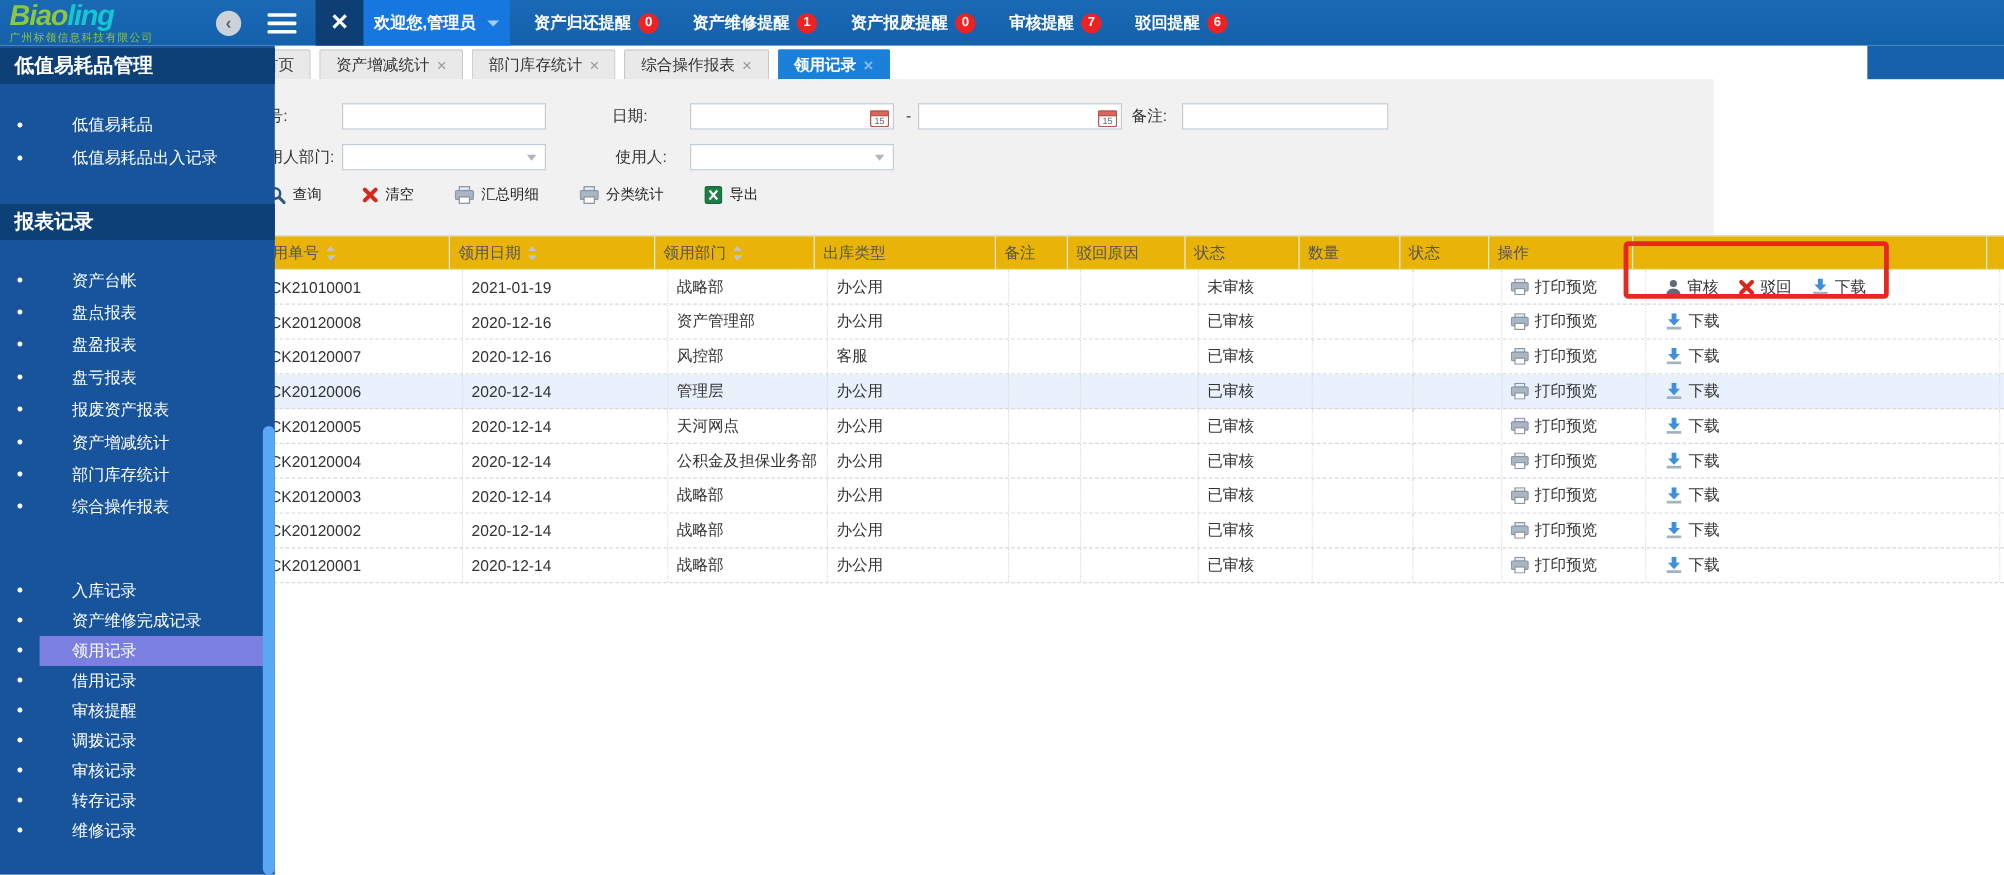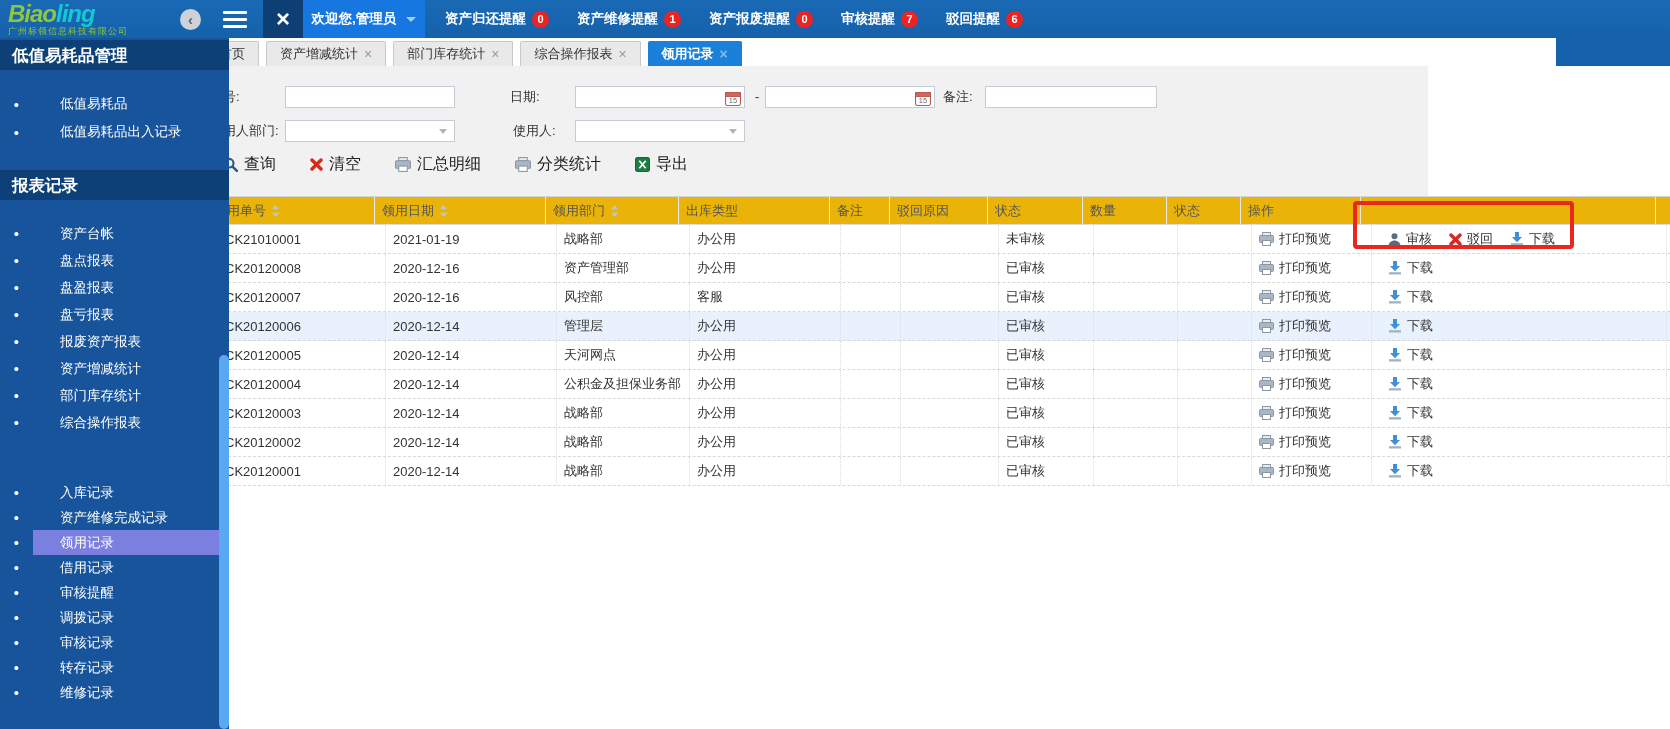--- a/index.html
+++ b/index.html
@@ -74,21 +74,21 @@
   .finput{position:absolute;height:22px;width:170px;border:1px solid #c3ccd5;background:#fff;
     font-size:13px;padding:0 4px;font-family:inherit;}
   .fselect{position:absolute;height:22px;width:170px;border:1px solid #c3ccd5;background:#fff;cursor:pointer;}
   .fselect .caret{position:absolute;right:7px;top:8px;width:0;height:0;border-left:4.5px solid transparent;
     border-right:4.5px solid transparent;border-top:5px solid #b0b6bc;}
   .cal-icon{position:absolute;right:3px;top:3px;cursor:pointer;}
   .date-dash{position:absolute;font-size:13px;color:#333;height:22px;line-height:22px;}
 
   
   #toolbar{position:absolute;left:30px;top:88px;display:flex;gap:34px;}
-  .tool-btn{display:flex;align-items:center;gap:6px;font-size:16px;color:#222;cursor:pointer;justify-content:center;}
+  .tool-btn{display:flex;align-items:center;gap:6px;font-size:12px;color:#222;cursor:pointer;justify-content:center;}
 
   
   #tablearea{position:absolute;left:193px;top:196px;width:1477px;height:533px;background:#fff;
     border-top:1px solid #d3d3d3;}
   #thead{display:flex;height:28px;background:#eab308;border-bottom:1px solid #dcdcdc;
     font-size:13px;color:#555;padding-left:14px;}
   .hcell{display:flex;align-items:center;gap:5px;padding-left:7px;border-right:1px solid #ebebeb;cursor:pointer;}
   .trow{display:flex;height:29px;border-bottom:1px dashed #d8d8d8;font-size:13px;color:#333;padding-left:25px;}
   .trow.selected{background:#e9f1fc;}
   .cell{display:flex;align-items:center;padding-left:7px;border-right:1px dotted #ddd;overflow:hidden;white-space:nowrap;}

